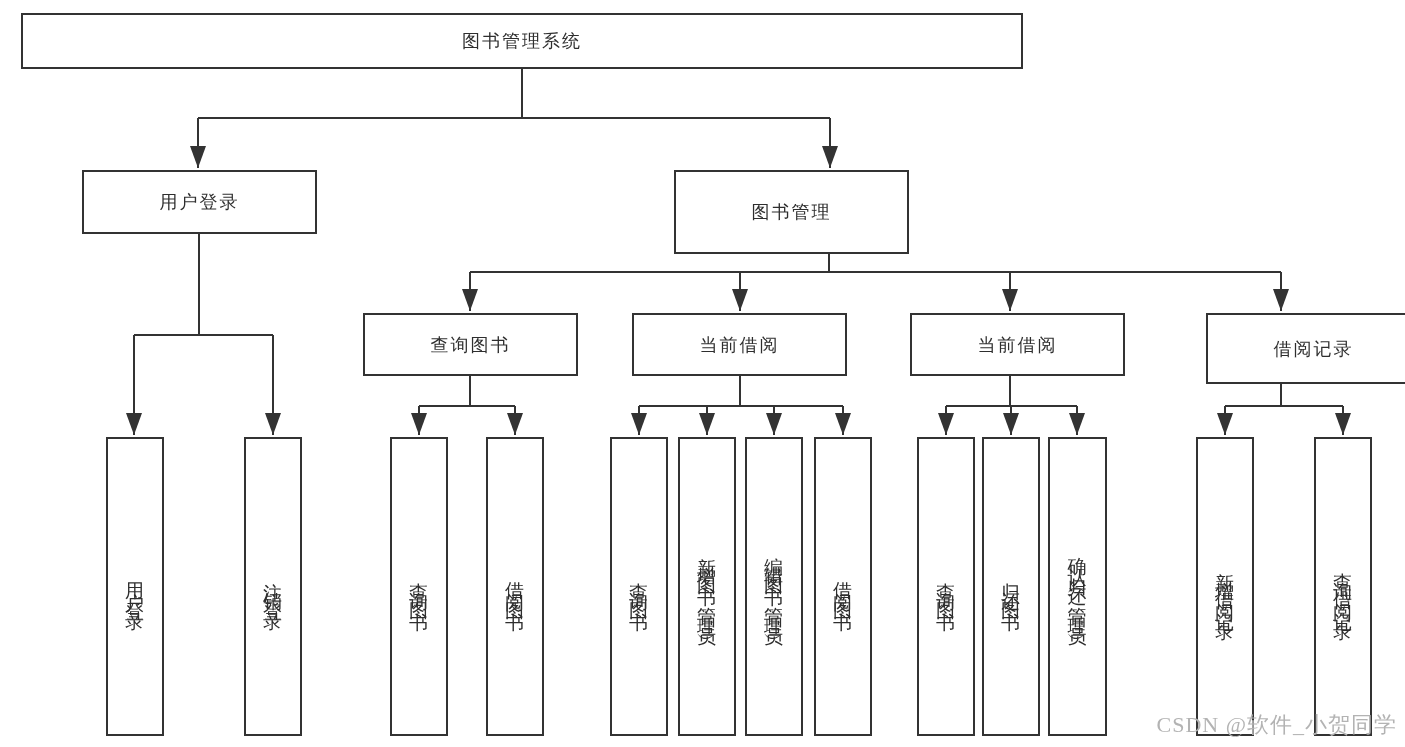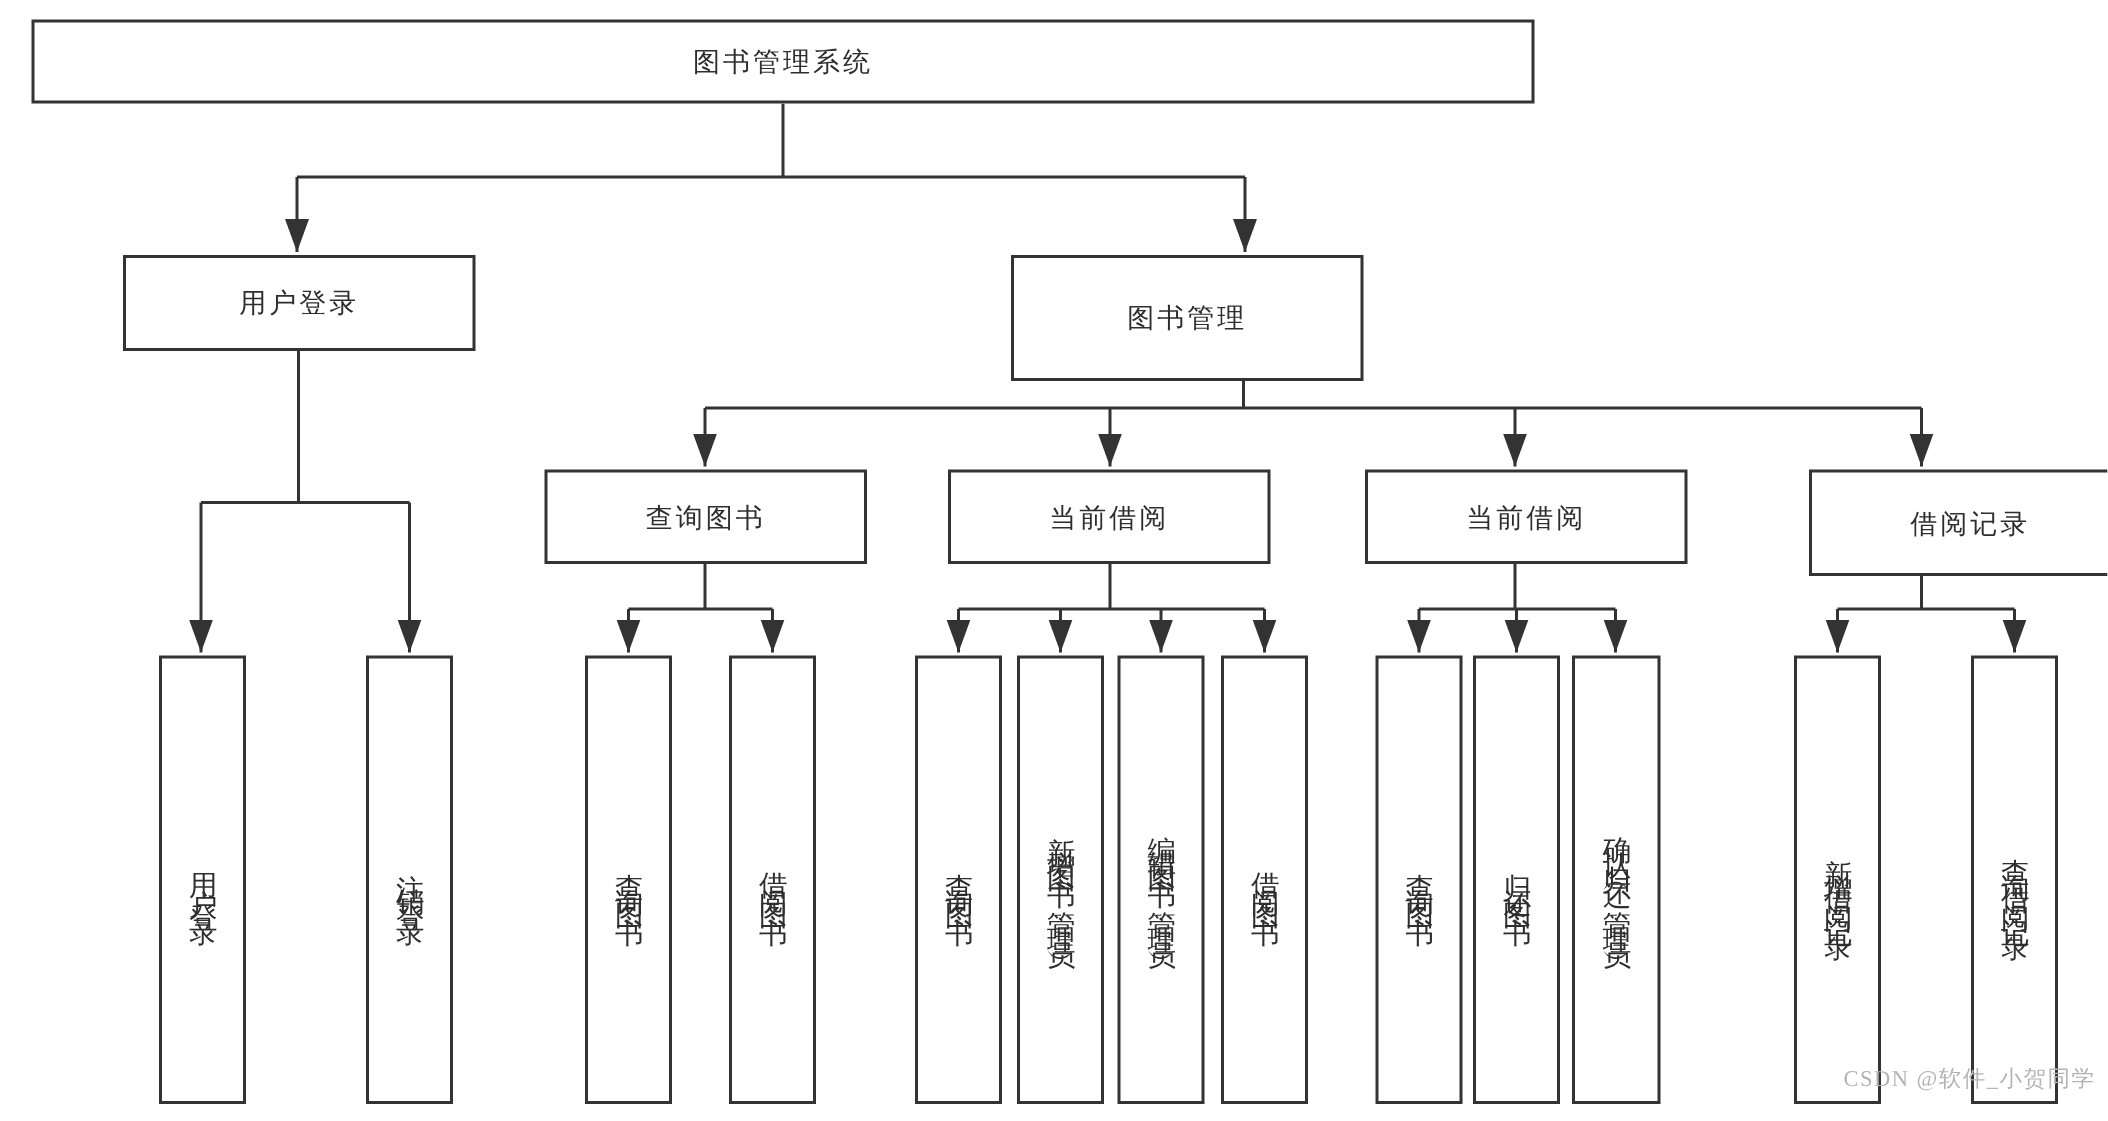--- a/index.html
+++ b/index.html
@@ -45,21 +45,21 @@
     text-orientation: mixed;
     font-size: 19px;
     letter-spacing: 10px;
     line-height: 1;
   }
   .watermark {
     position: absolute;
     right: 8px;
     top: 710px;
     z-index: 3;
-    font-size: 15px;
+    font-size: 22px;
     letter-spacing: 1px;
     color: #b3b3b3;
     white-space: nowrap;
   }
 </style>
 </head>
 <body>
 
 <div class="stage">
 

